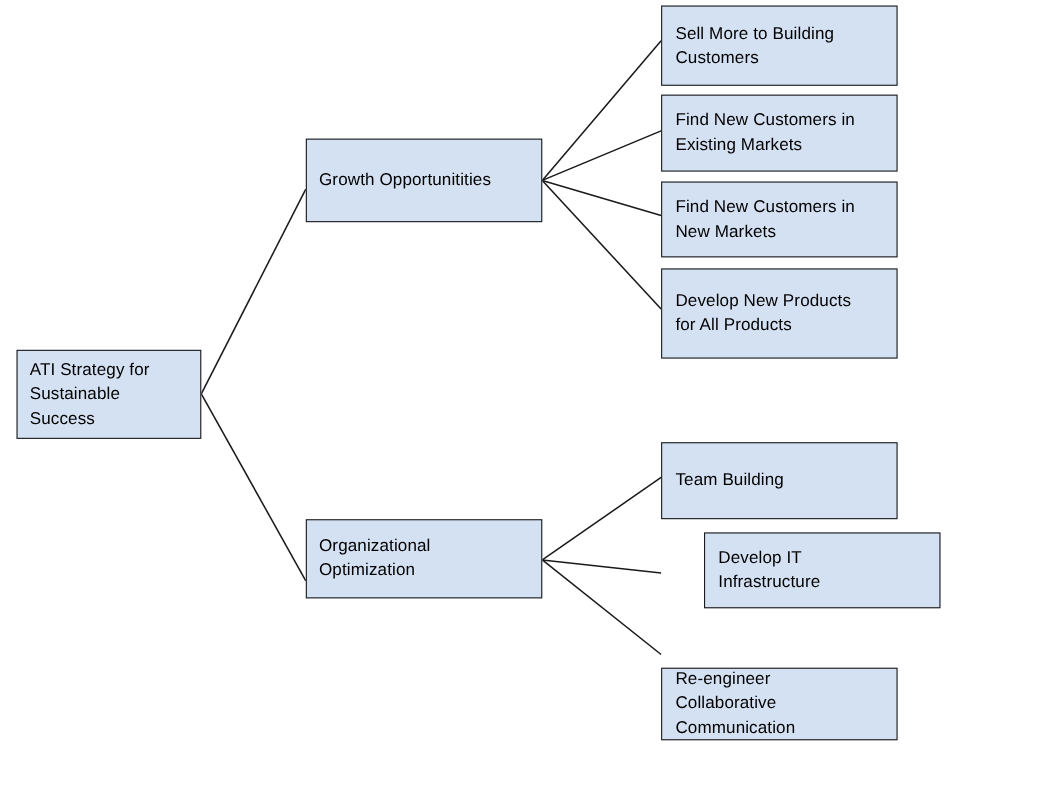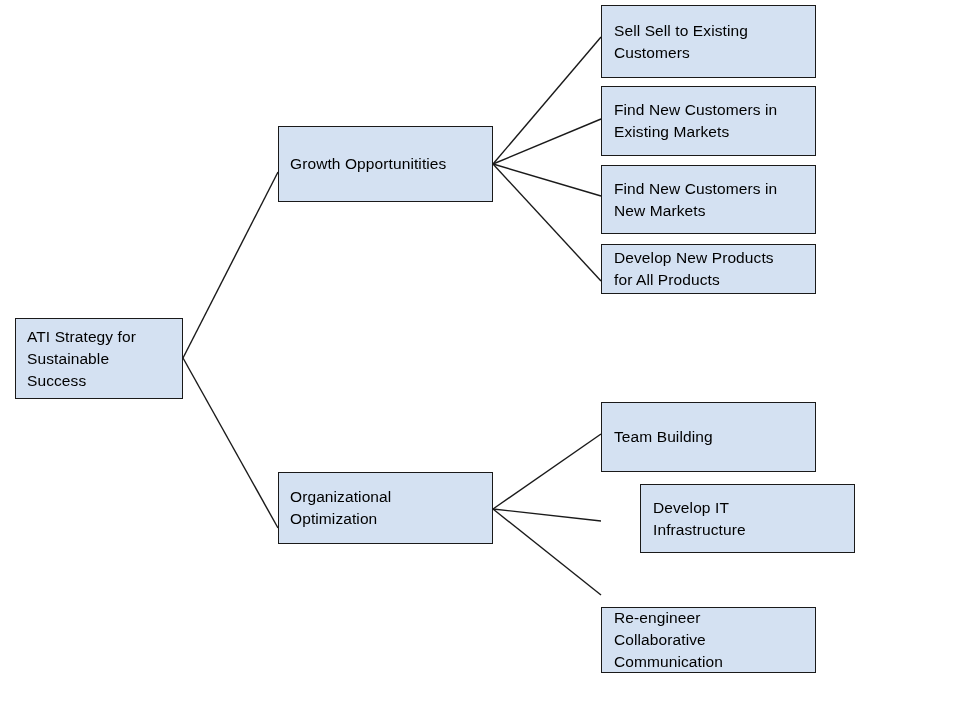--- a/index.html
+++ b/index.html
@@ -46,21 +46,21 @@
 
   .node-growth { left: 278px; top: 126px; width: 215px; height: 76px; }
   .node-org    { left: 278px; top: 472px; width: 215px; height: 72px; }
   .node-growth .node-label,
   .node-org .node-label { padding-left: 11px; }
 
   .node-leaf   { left: 601px; width: 215px; }
   .leaf-0 { top: 5px;   height: 73px; }
   .leaf-1 { top: 86px;  height: 70px; }
   .leaf-2 { top: 165px; height: 69px; }
-  .leaf-3 { top: 244px; height: 50px; }
+  .leaf-3 { top: 244px; height: 82px; }
   .leaf-4 { top: 402px; height: 70px; text-align: center; }
   .leaf-5 { top: 484px; height: 69px; margin-left: 39px; }
   .leaf-6 { top: 563px; height: 66px; margin-top: 44px; }
   .node-leaf .node-label { padding-left: 12px; }
 </style>
 </head>
 <body>
 
 <div id="canvas">
 
@@ -89,21 +89,21 @@
   <div class="node node-org">
     <span class="node-label">Organizational
 Optimization</span>
   </div>
 
   <div class="node node-growth">
     <span class="node-label">Growth Opportunitities</span>
   </div>
 
   <div class="node node-leaf leaf-0">
-    <span class="node-label">Sell Sell to Existing
+    <span class="node-label">Sell More to Building
 Customers</span>
   </div>
 
   <div class="node node-leaf leaf-1">
     <span class="node-label">Find New Customers in
 Existing Markets</span>
   </div>
 
   <div class="node node-leaf leaf-2">
     <span class="node-label">Find New Customers in

